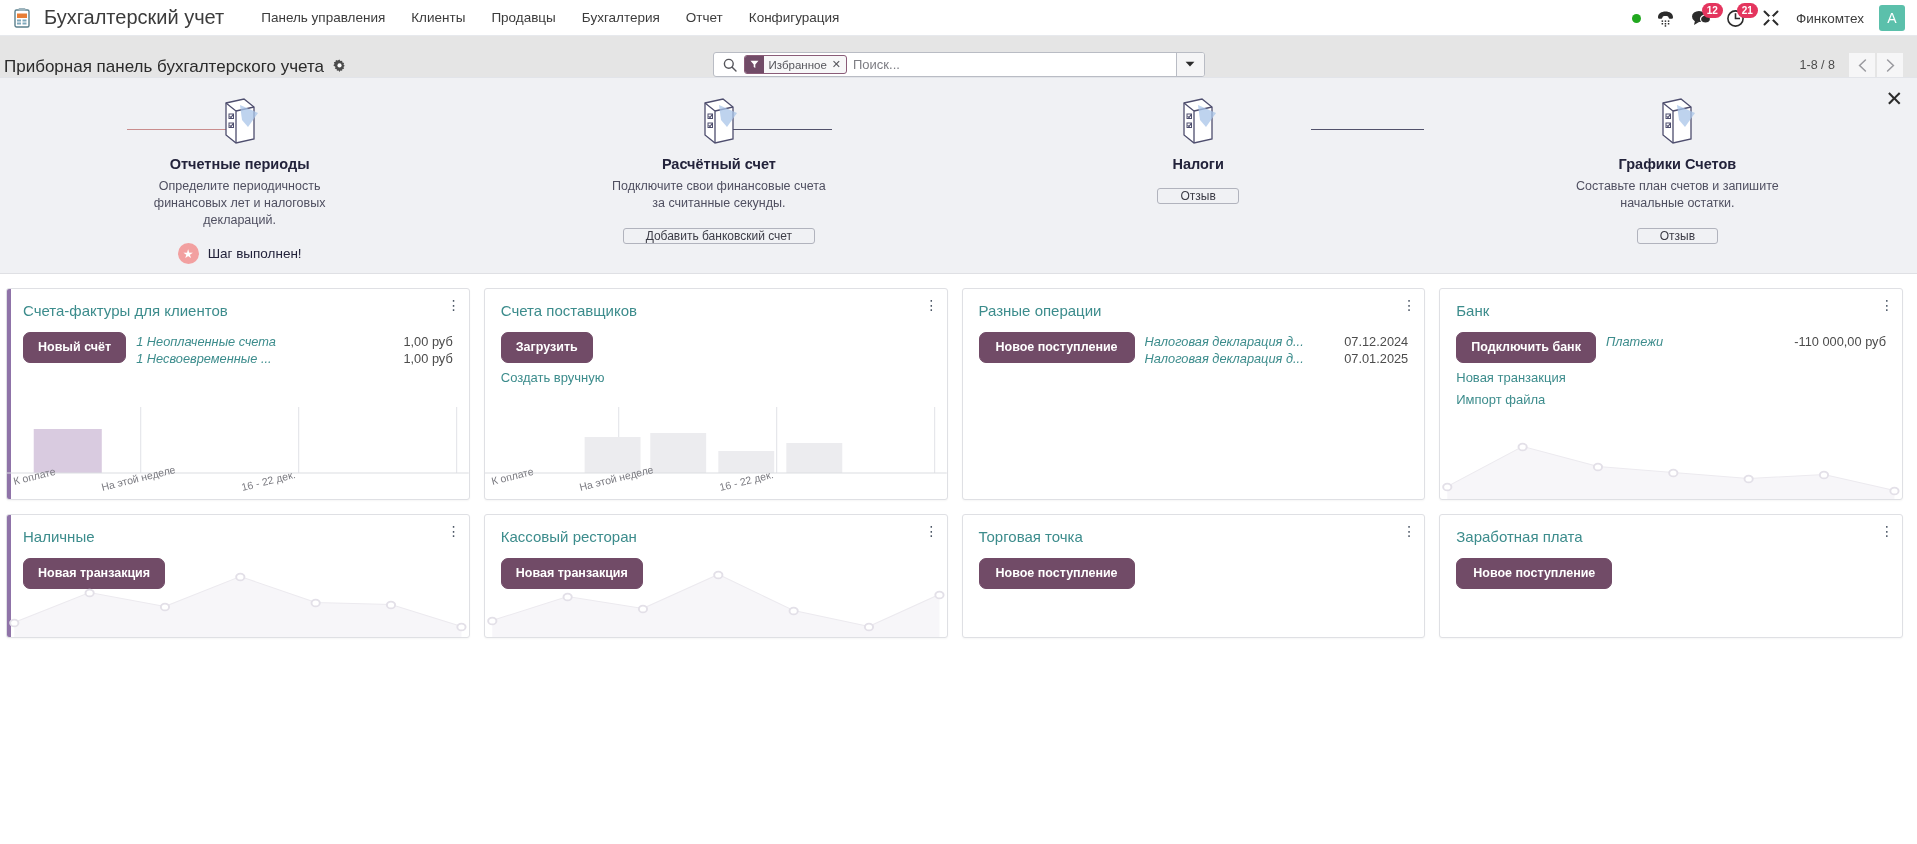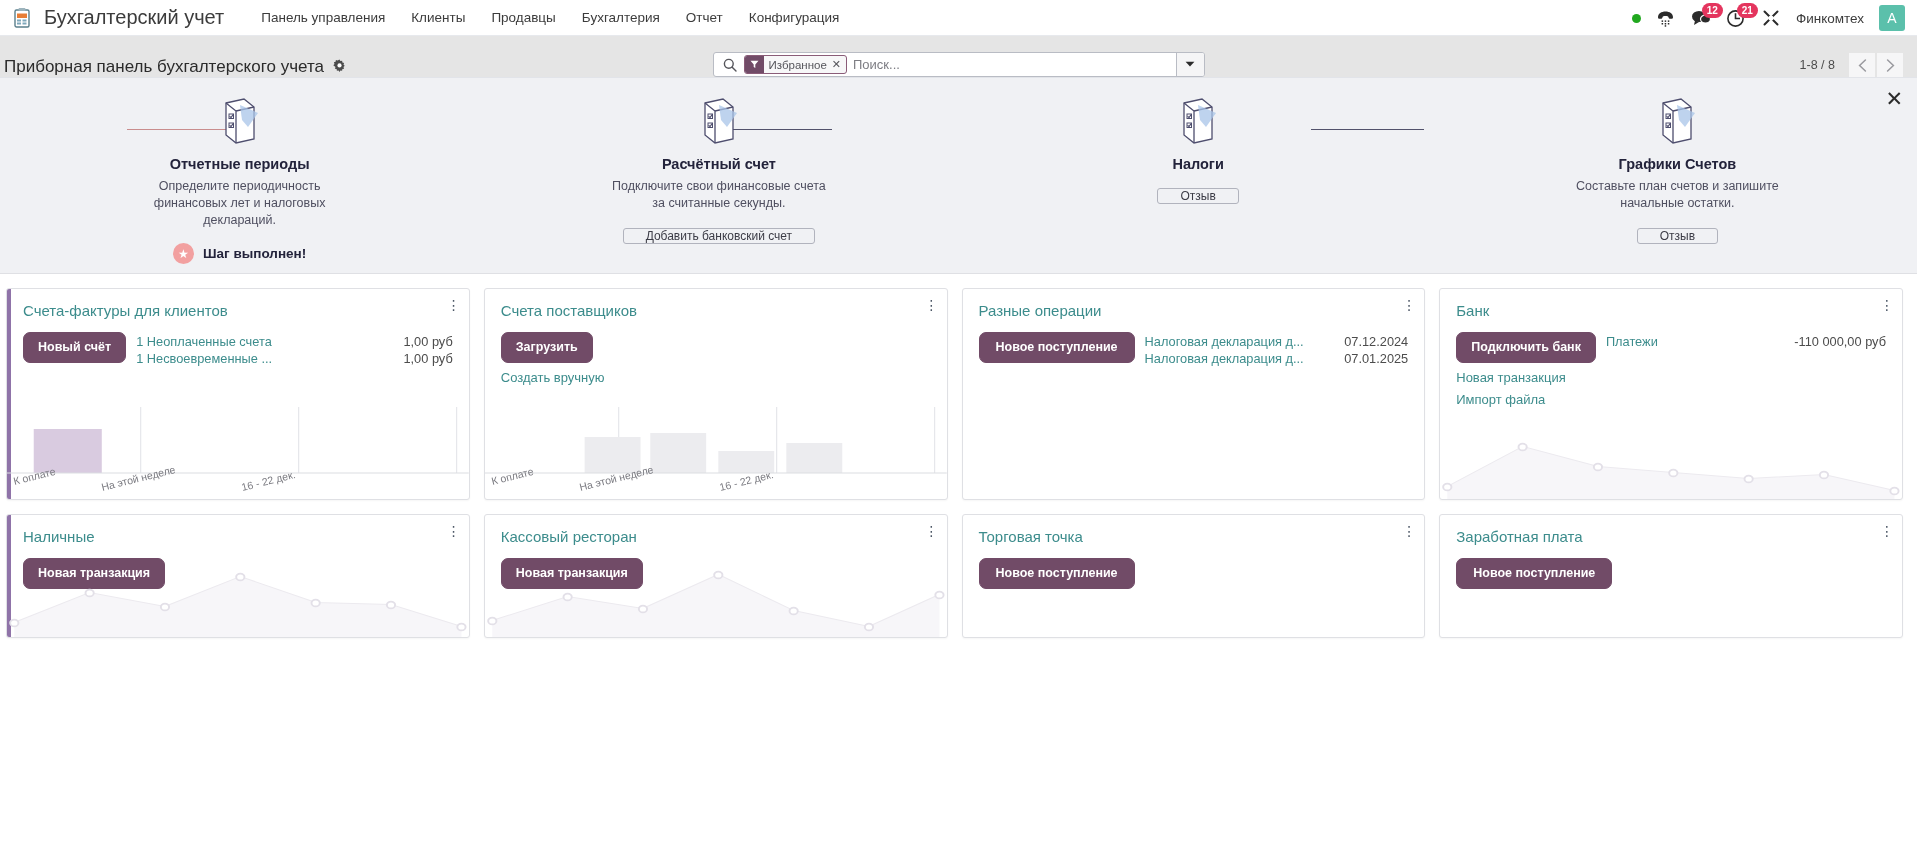--- a/index.html
+++ b/index.html
@@ -134,21 +134,21 @@
     background: #f0f1f4; border: 1px solid #b1b3bd; border-radius: 3px;
     font-size: 12px; color: #3c3c46; padding: 0 22px; cursor: pointer;
     font-family: inherit; white-space: nowrap;
   }
   .step-done { display: flex; align-items: center; gap: 9px; }
   .star-badge {
     width: 21px; height: 21px; border-radius: 50%;
     background: #f2a0a0; display: flex; align-items: center; justify-content: center;
     color: #fff; font-size: 12px;
   }
-  .done-text { font-size: 13.5px; color: #23233b; font-weight: 700; white-space: nowrap; }
+  .done-text { font-size: 13.5px; color: #23233b; font-weight: 400; white-space: nowrap; }
 
   
   .kanban {
     padding: 14px 14px 0 6px; background: #ffffff;
     display: flex; flex-wrap: wrap; gap: 14px;
     align-content: flex-start;
   }
   .card {
     width: calc((100% - 42px) / 4);
     background: #ffffff;
@@ -181,21 +181,21 @@
     border-radius: 7px; font-size: 12.5px; font-weight: 700;
     padding: 7px 14px; cursor: pointer; font-family: inherit;
     white-space: nowrap; line-height: 15px; text-align: center;
   }
   .btn-primary.two-line { padding: 7px 16px; }
   .link-a { font-size: 13px; color: #3c8c8c; cursor: pointer; white-space: nowrap; }
   .card-right { flex: 1; display: flex; flex-direction: column; gap: 2px; padding-top: 2px; }
   .kv-row { display: flex; justify-content: space-between; gap: 10px; align-items: baseline; }
   .kv-label {
     font-size: 12.8px; color: #3c8c8c; cursor: pointer;
-    white-space: nowrap; overflow: hidden; text-overflow: ellipsis;
+    white-space: nowrap; overflow: hidden; text-overflow: ellipsis; font-style: italic;
   }
   .kv-val { font-size: 12.8px; color: #4c4c4c; white-space: nowrap; }
   .kv-val.neg { color: #4c4c4c; }
 
   
   .graph { position: absolute; left: 0; right: 0; bottom: 0; height: 76px; }
   .graph.tall { height: 92px; }
   .graph svg { width: 100%; height: 100%; display: block; }
   .axis-label {
     position: absolute; font-size: 10.5px; color: #7a7a80;

